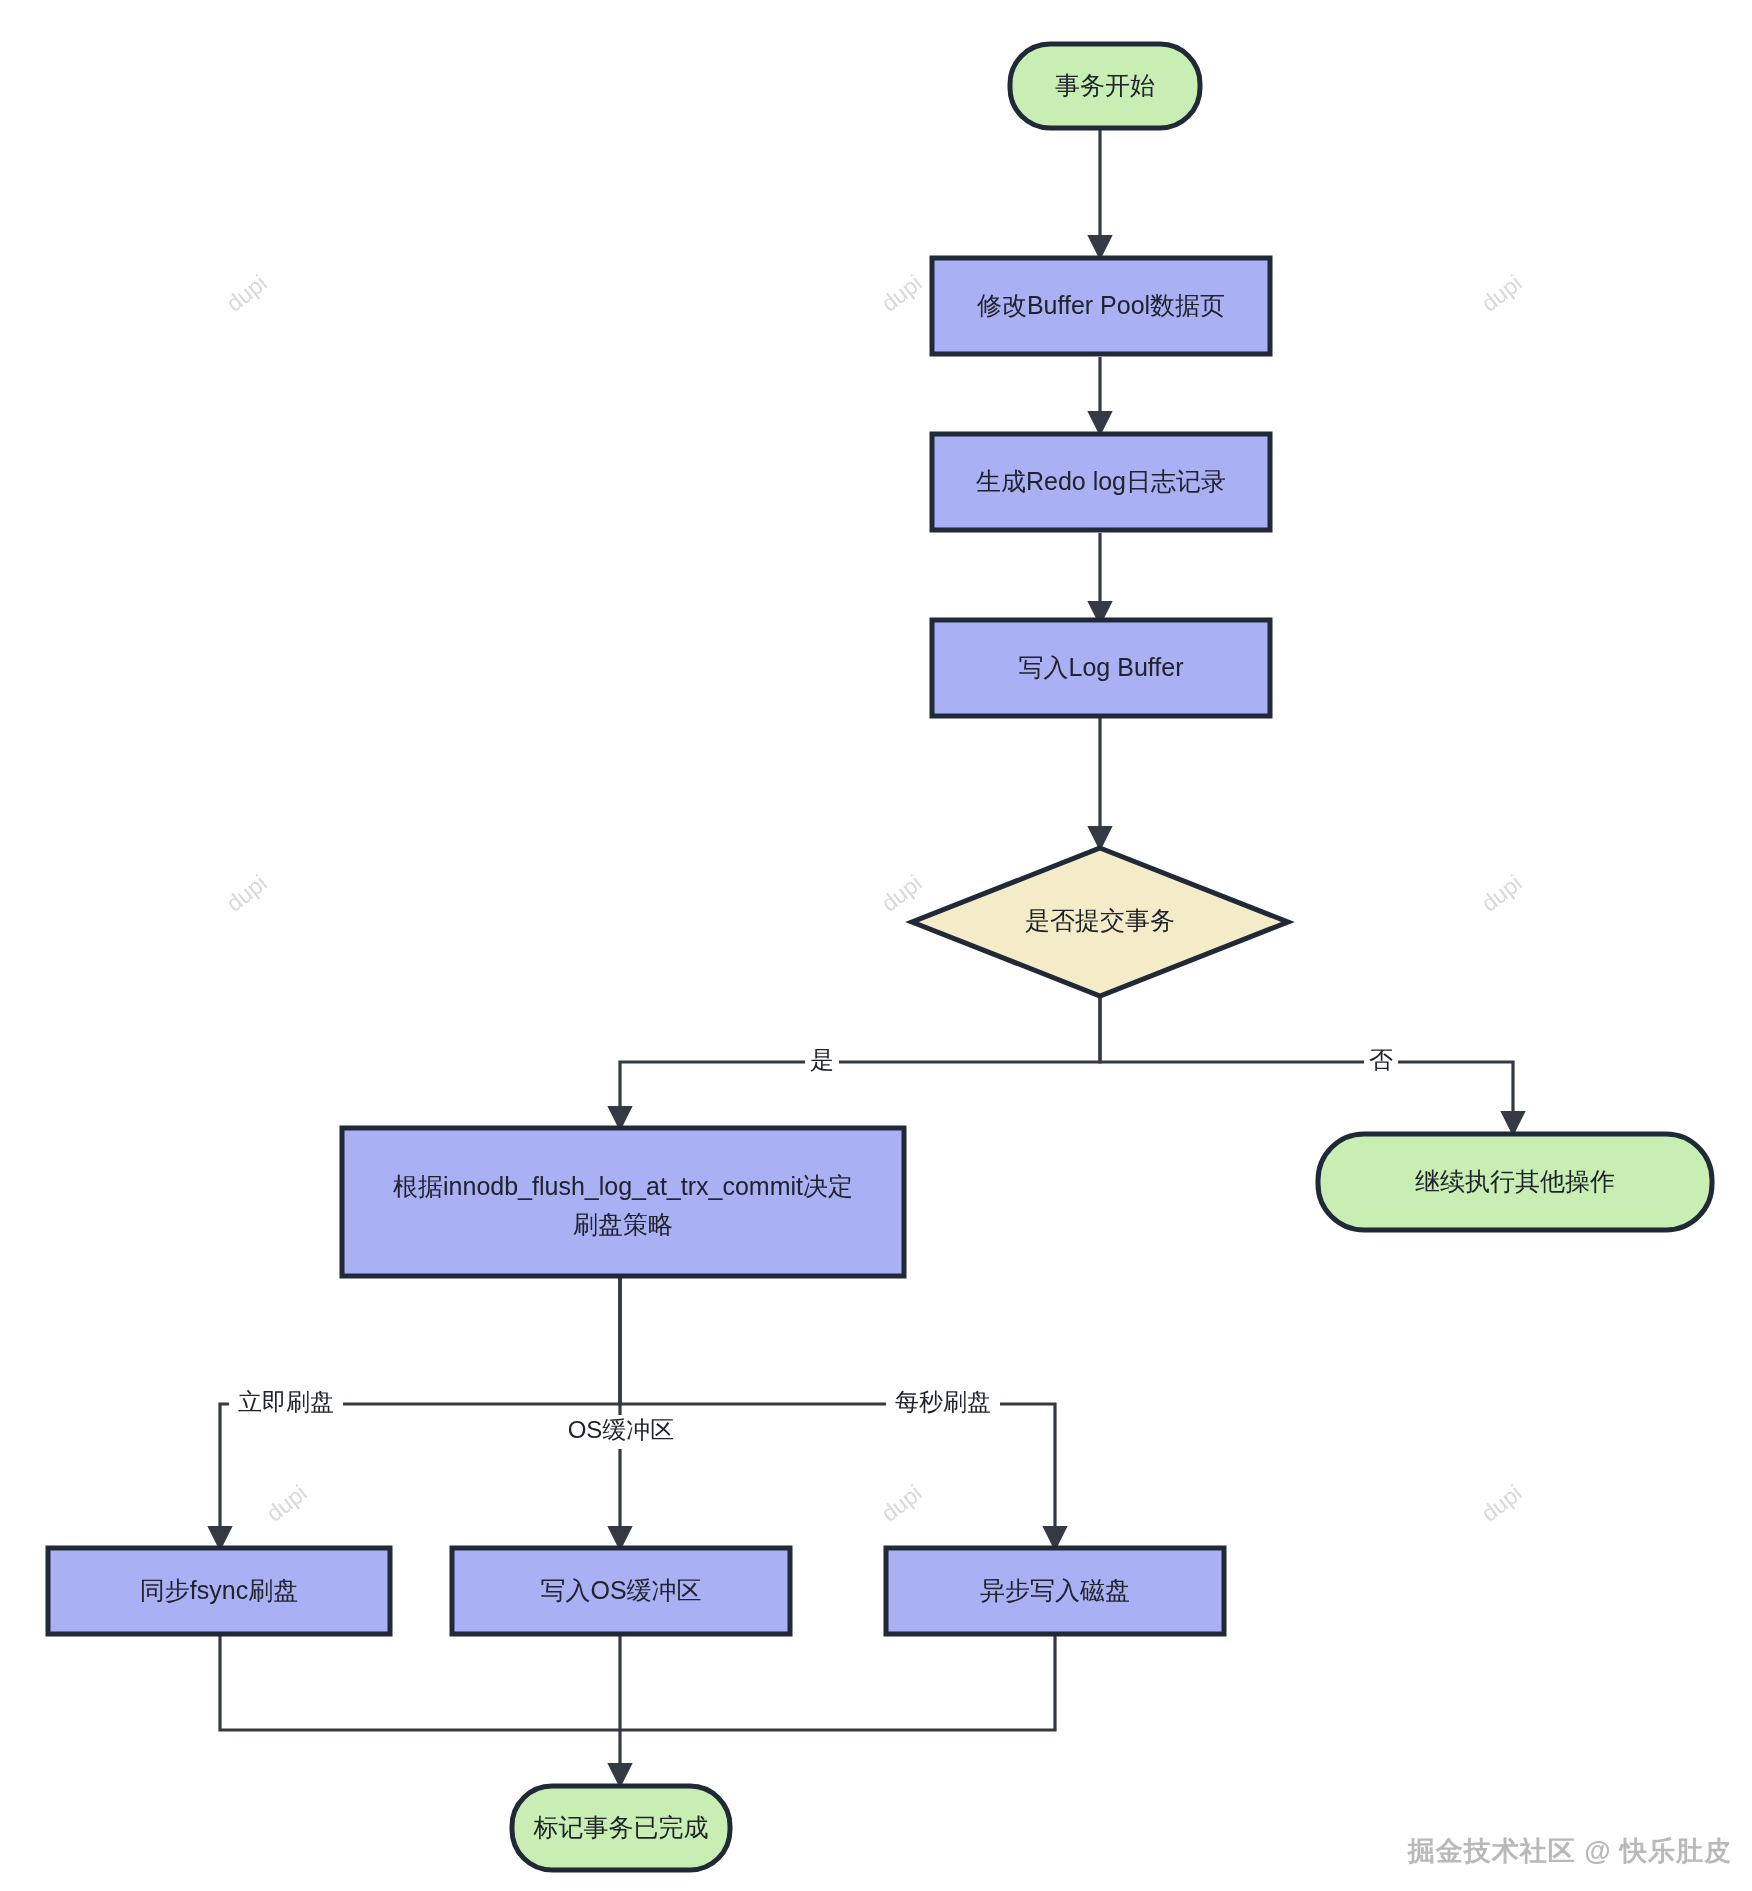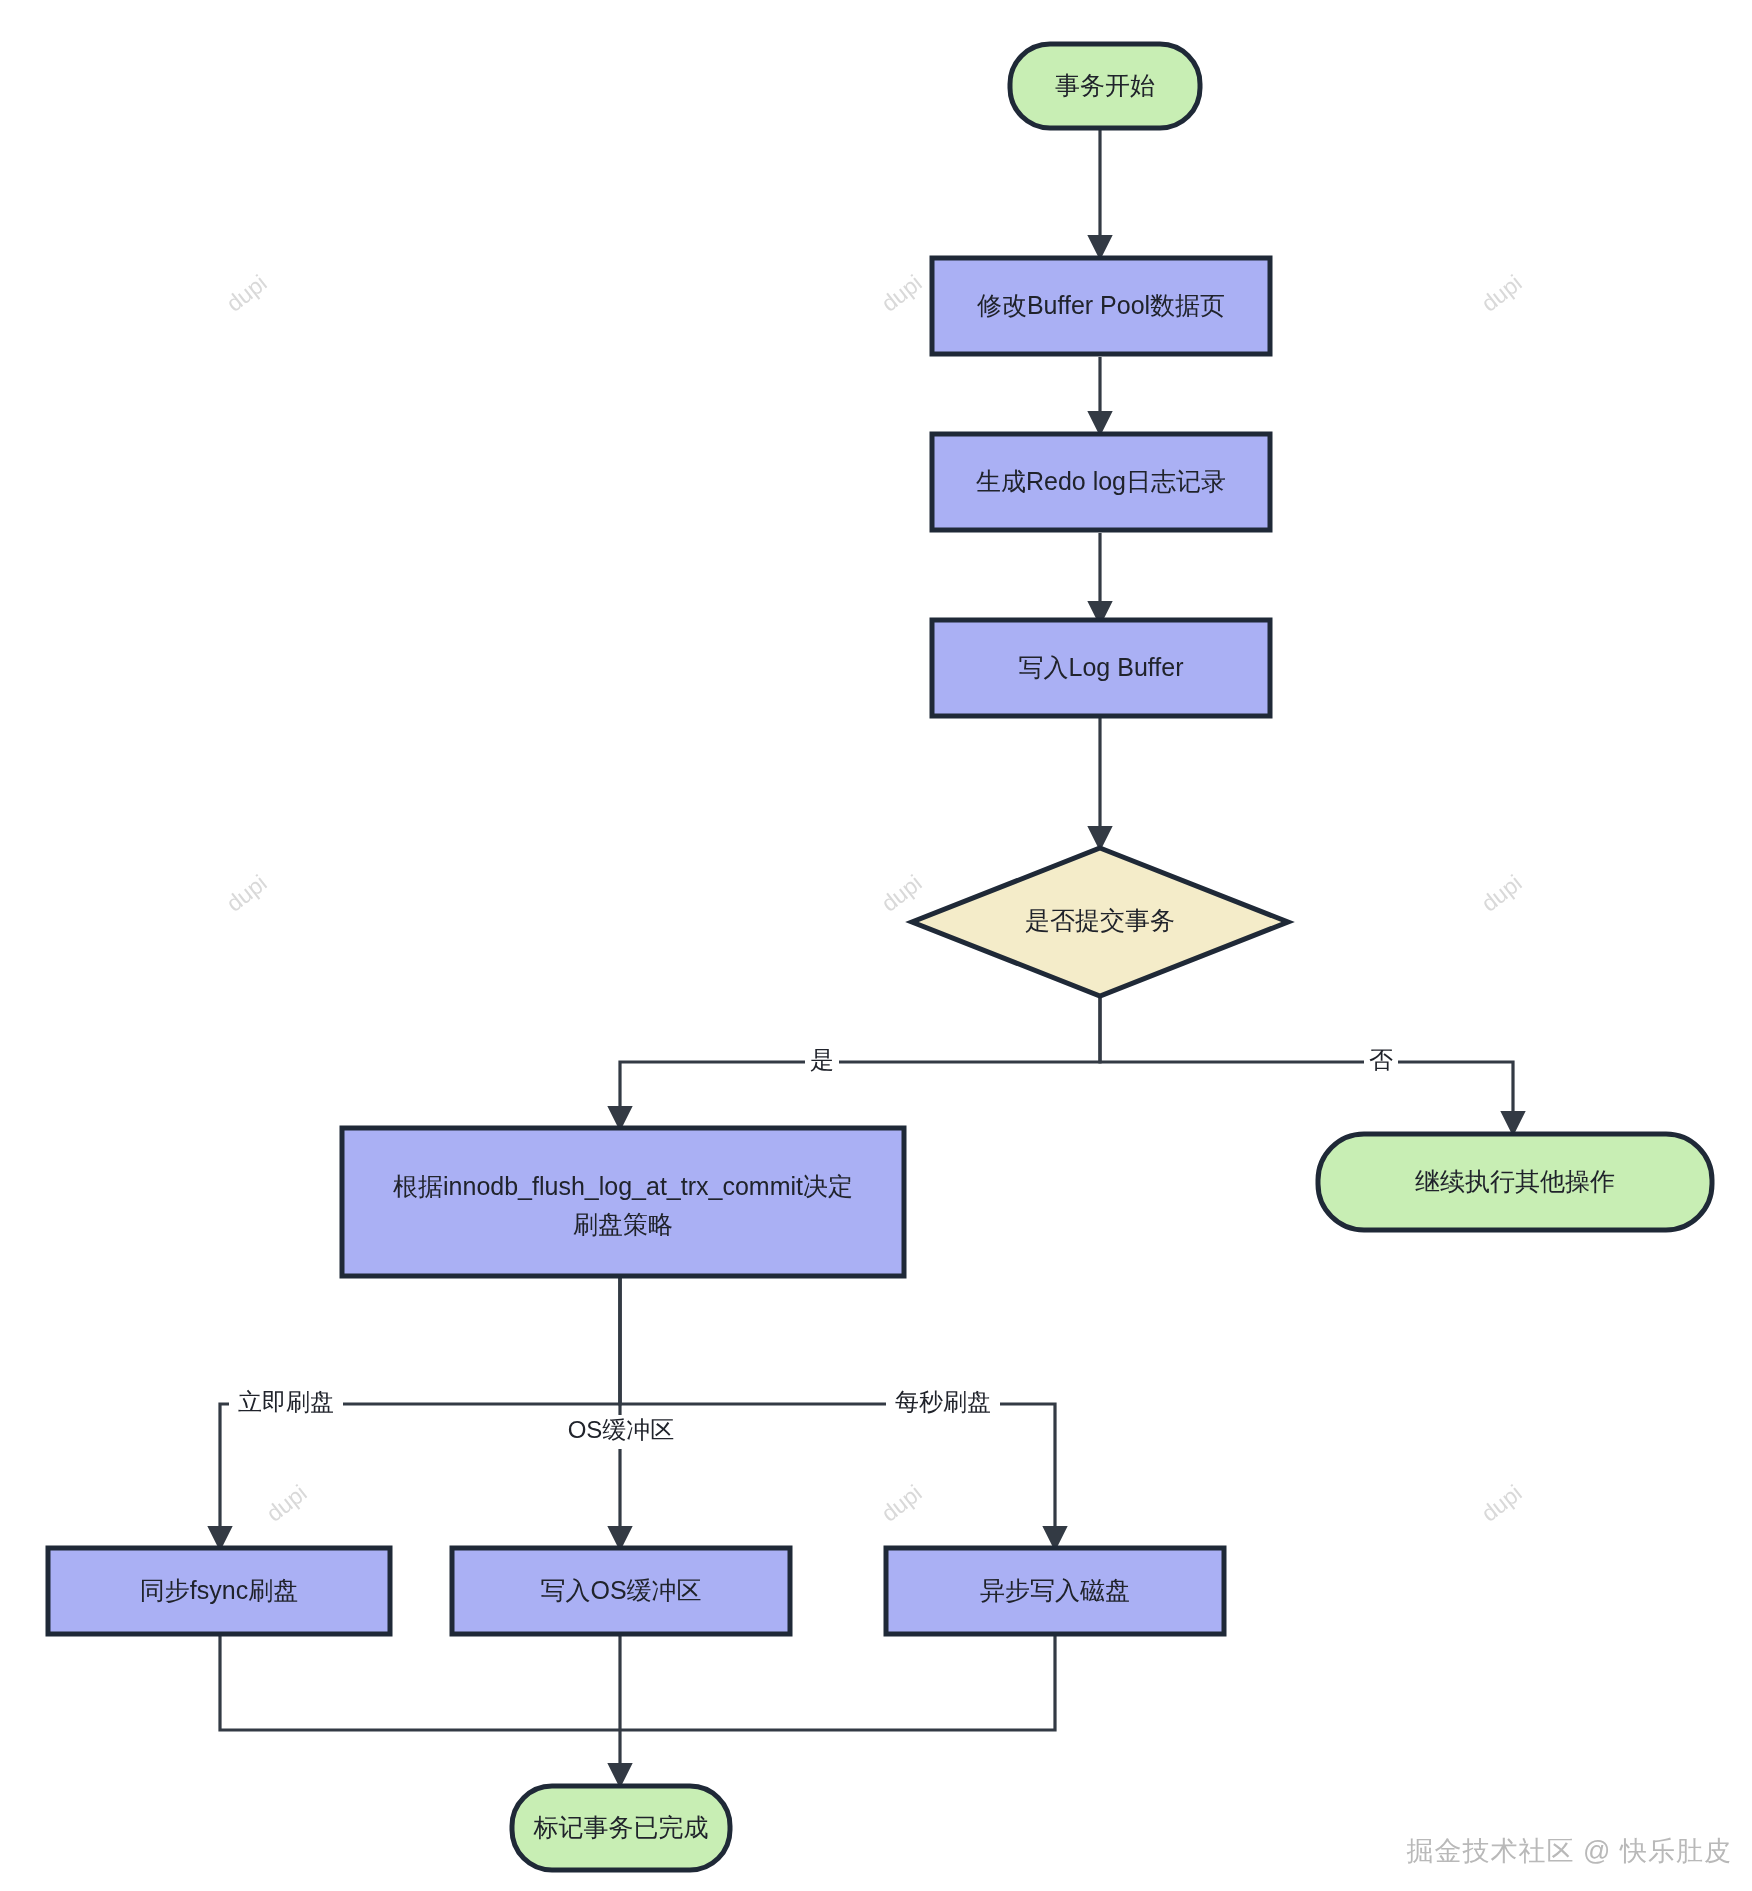--- a/index.html
+++ b/index.html
@@ -73,20 +73,21 @@
   }
   .brand {
     position: absolute;
     right: 20px;
     bottom: 22px;
     color: #b9b9b9;
     font-family: "Liberation Sans", "DejaVu Sans", sans-serif;
     font-size: 27px;
     letter-spacing: 1px;
     white-space: nowrap;
+    font-weight: bold;
   }
 </style>
 </head>
 <body>
 
 <div id="canvas">
 
   <div class="wm" style="left:225px; top:280px;">dupi</div>
   <div class="wm" style="left:880px; top:280px;">dupi</div>
   <div class="wm" style="left:1480px; top:280px;">dupi</div>

